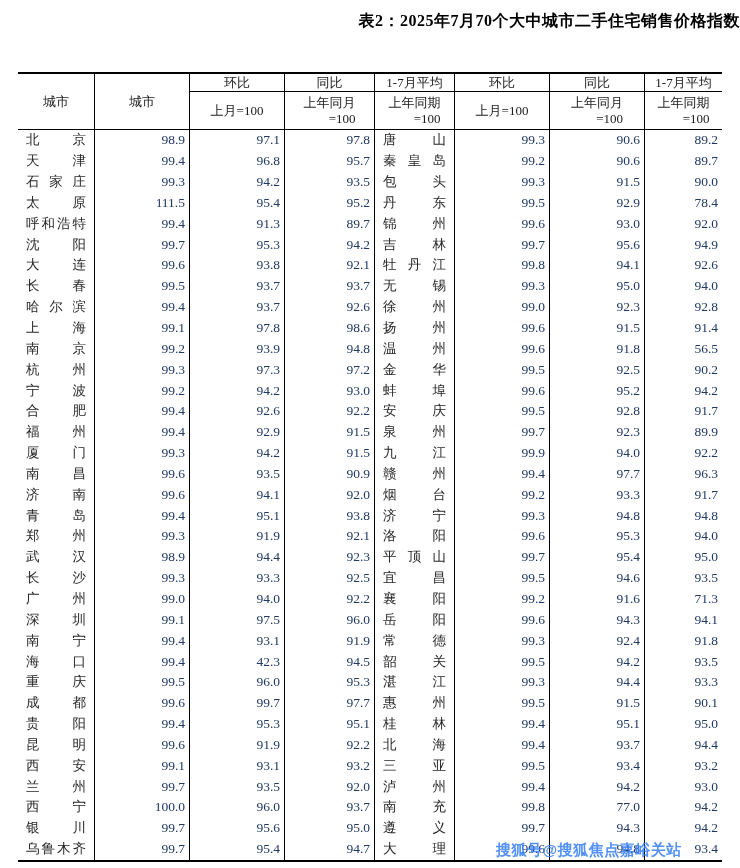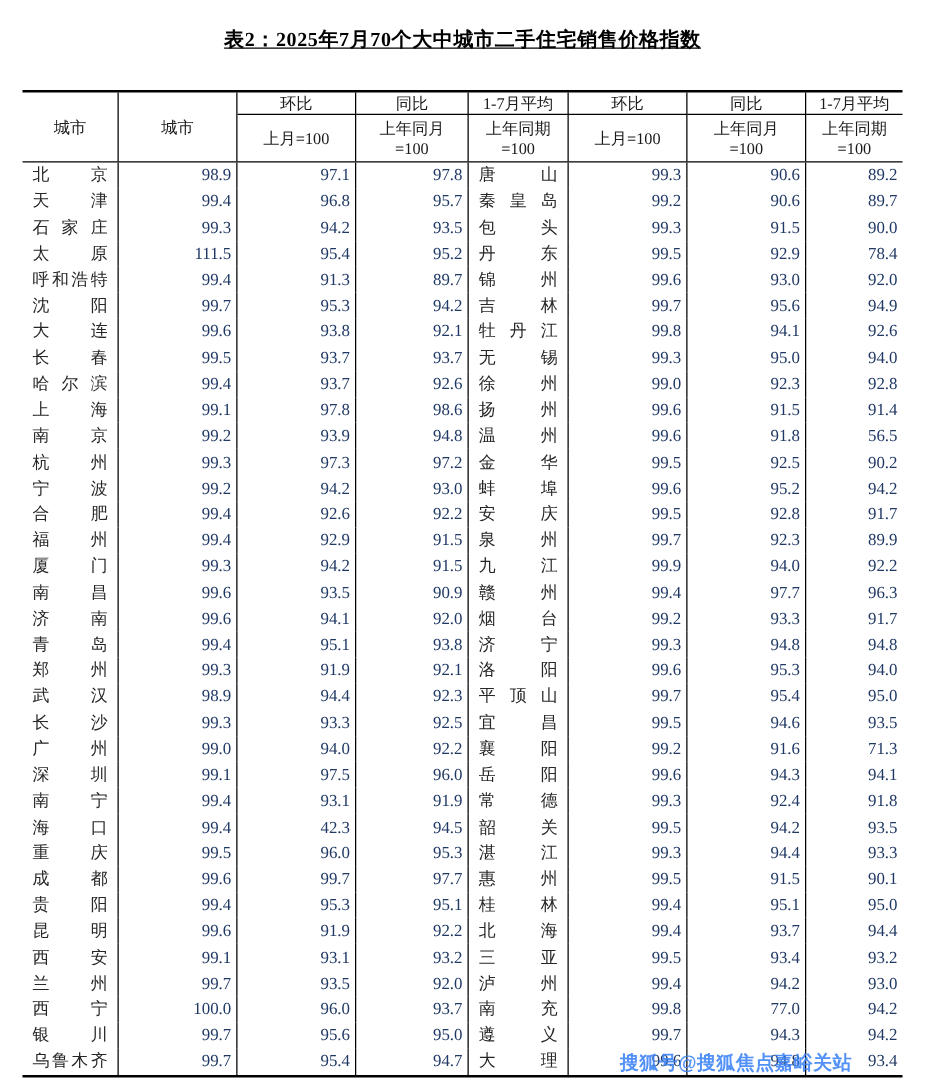--- a/index.html
+++ b/index.html
@@ -4,39 +4,39 @@
 <style>
   html,body{margin:0;padding:0;background:#ffffff;}
   .page{
     position:relative;
     width:740px;height:868px;
     background:#ffffff;
     font-family:"Liberation Serif","DejaVu Serif",serif;
     overflow:hidden;
   }
   .title{
-    margin:12px;padding-top:10px;
-    text-align:center;
+    margin:0;padding-top:10px;
+    text-align:right;
     font-size:16px;font-weight:bold;color:#000000;
     letter-spacing:0.5px;
-    height:22px;line-height:22px;text-decoration:underline;
+    height:22px;line-height:22px;
   }
   .tbl{
     position:absolute;left:18px;top:72px;width:704px;
   }
   .thead{
     display:grid;
     grid-template-columns:77px 95px 95px 90px 80px 95px 95px 77px;
     grid-template-rows:18px 37px;
     border-top:2px solid #000;
     border-bottom:1px solid #000;
     color:#1a1a1a;
     font-size:13px;
   }
-  .th{display:flex;align-items:center;justify-content:center;text-align:center;}
+  .th{display:flex;align-items:center;justify-content:center;text-align:right;}
   .bR{border-right:1px solid #000;}
   .bB{border-bottom:1px solid #000;}
   .span2{grid-row:1/3;}
   .base{white-space:pre-line;line-height:16px;font-size:13px;}
   .tbody{
     display:grid;
     grid-template-columns:77px 95px 95px 90px 80px 95px 95px 77px;
     grid-auto-rows:20.85px;
     border-bottom:2px solid #000;
     font-size:13.5px;

